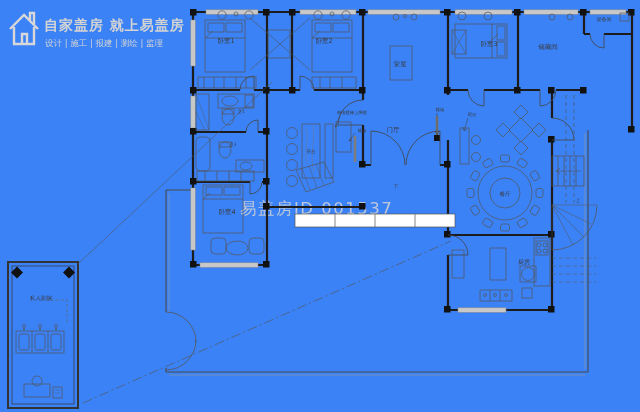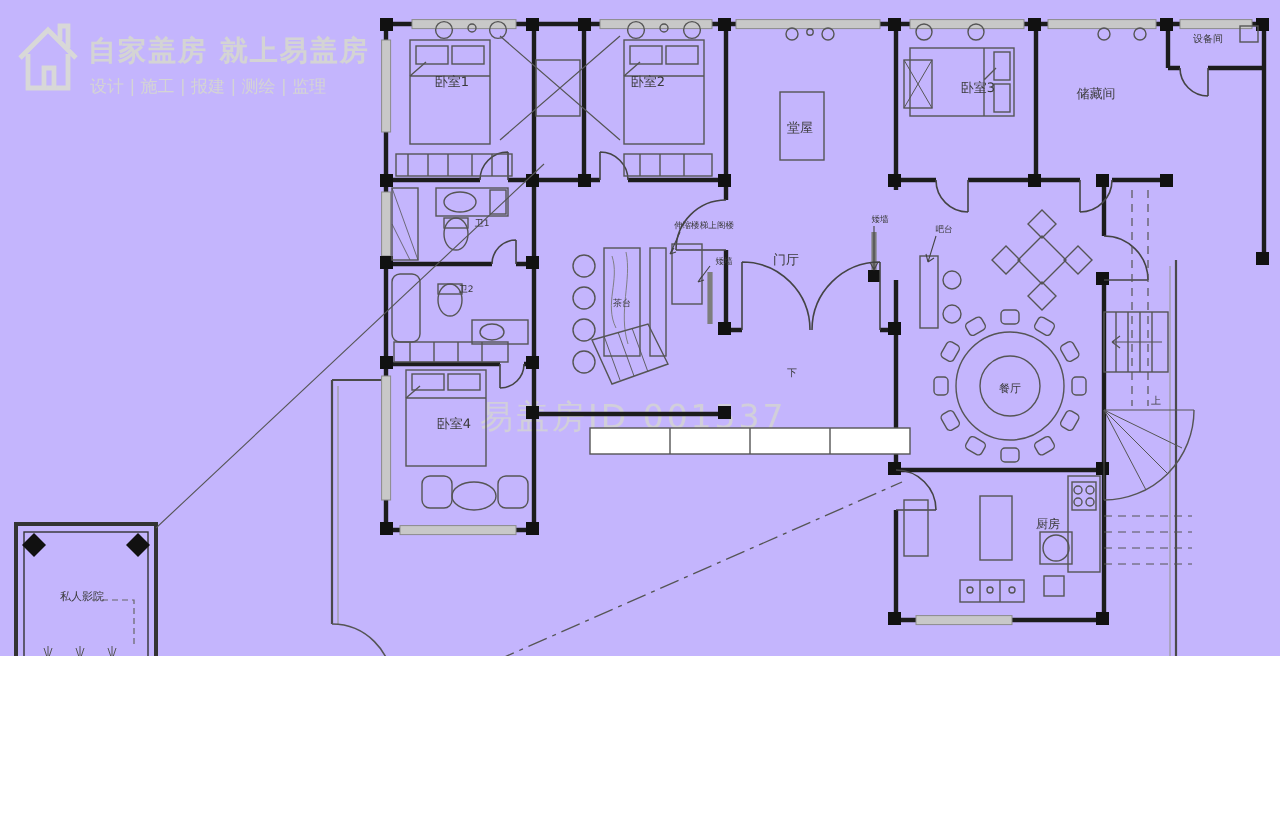--- a/index.html
+++ b/index.html
@@ -1,16 +1,16 @@
 <!DOCTYPE html>
 <html><head>
 <meta charset="utf-8">
 <style>
   html,body{margin:0;padding:0;background:#fff;}
-  .stage{position:relative;width:640px;height:328px;background:#c4b5fd;overflow:hidden;
+  .stage{position:relative;width:640px;height:412px;background:#3b82f6;overflow:hidden;
          font-family:"DejaVu Sans",sans-serif;}
   svg{display:block}
   text{font-family:"DejaVu Sans",sans-serif;fill:#3a3a3a;}
   .wm{fill:#d4d4d4}
 </style>
 </head>
 <body>
 
 <div class="stage">
 <svg width="640" height="412" viewBox="0 0 640 412">

